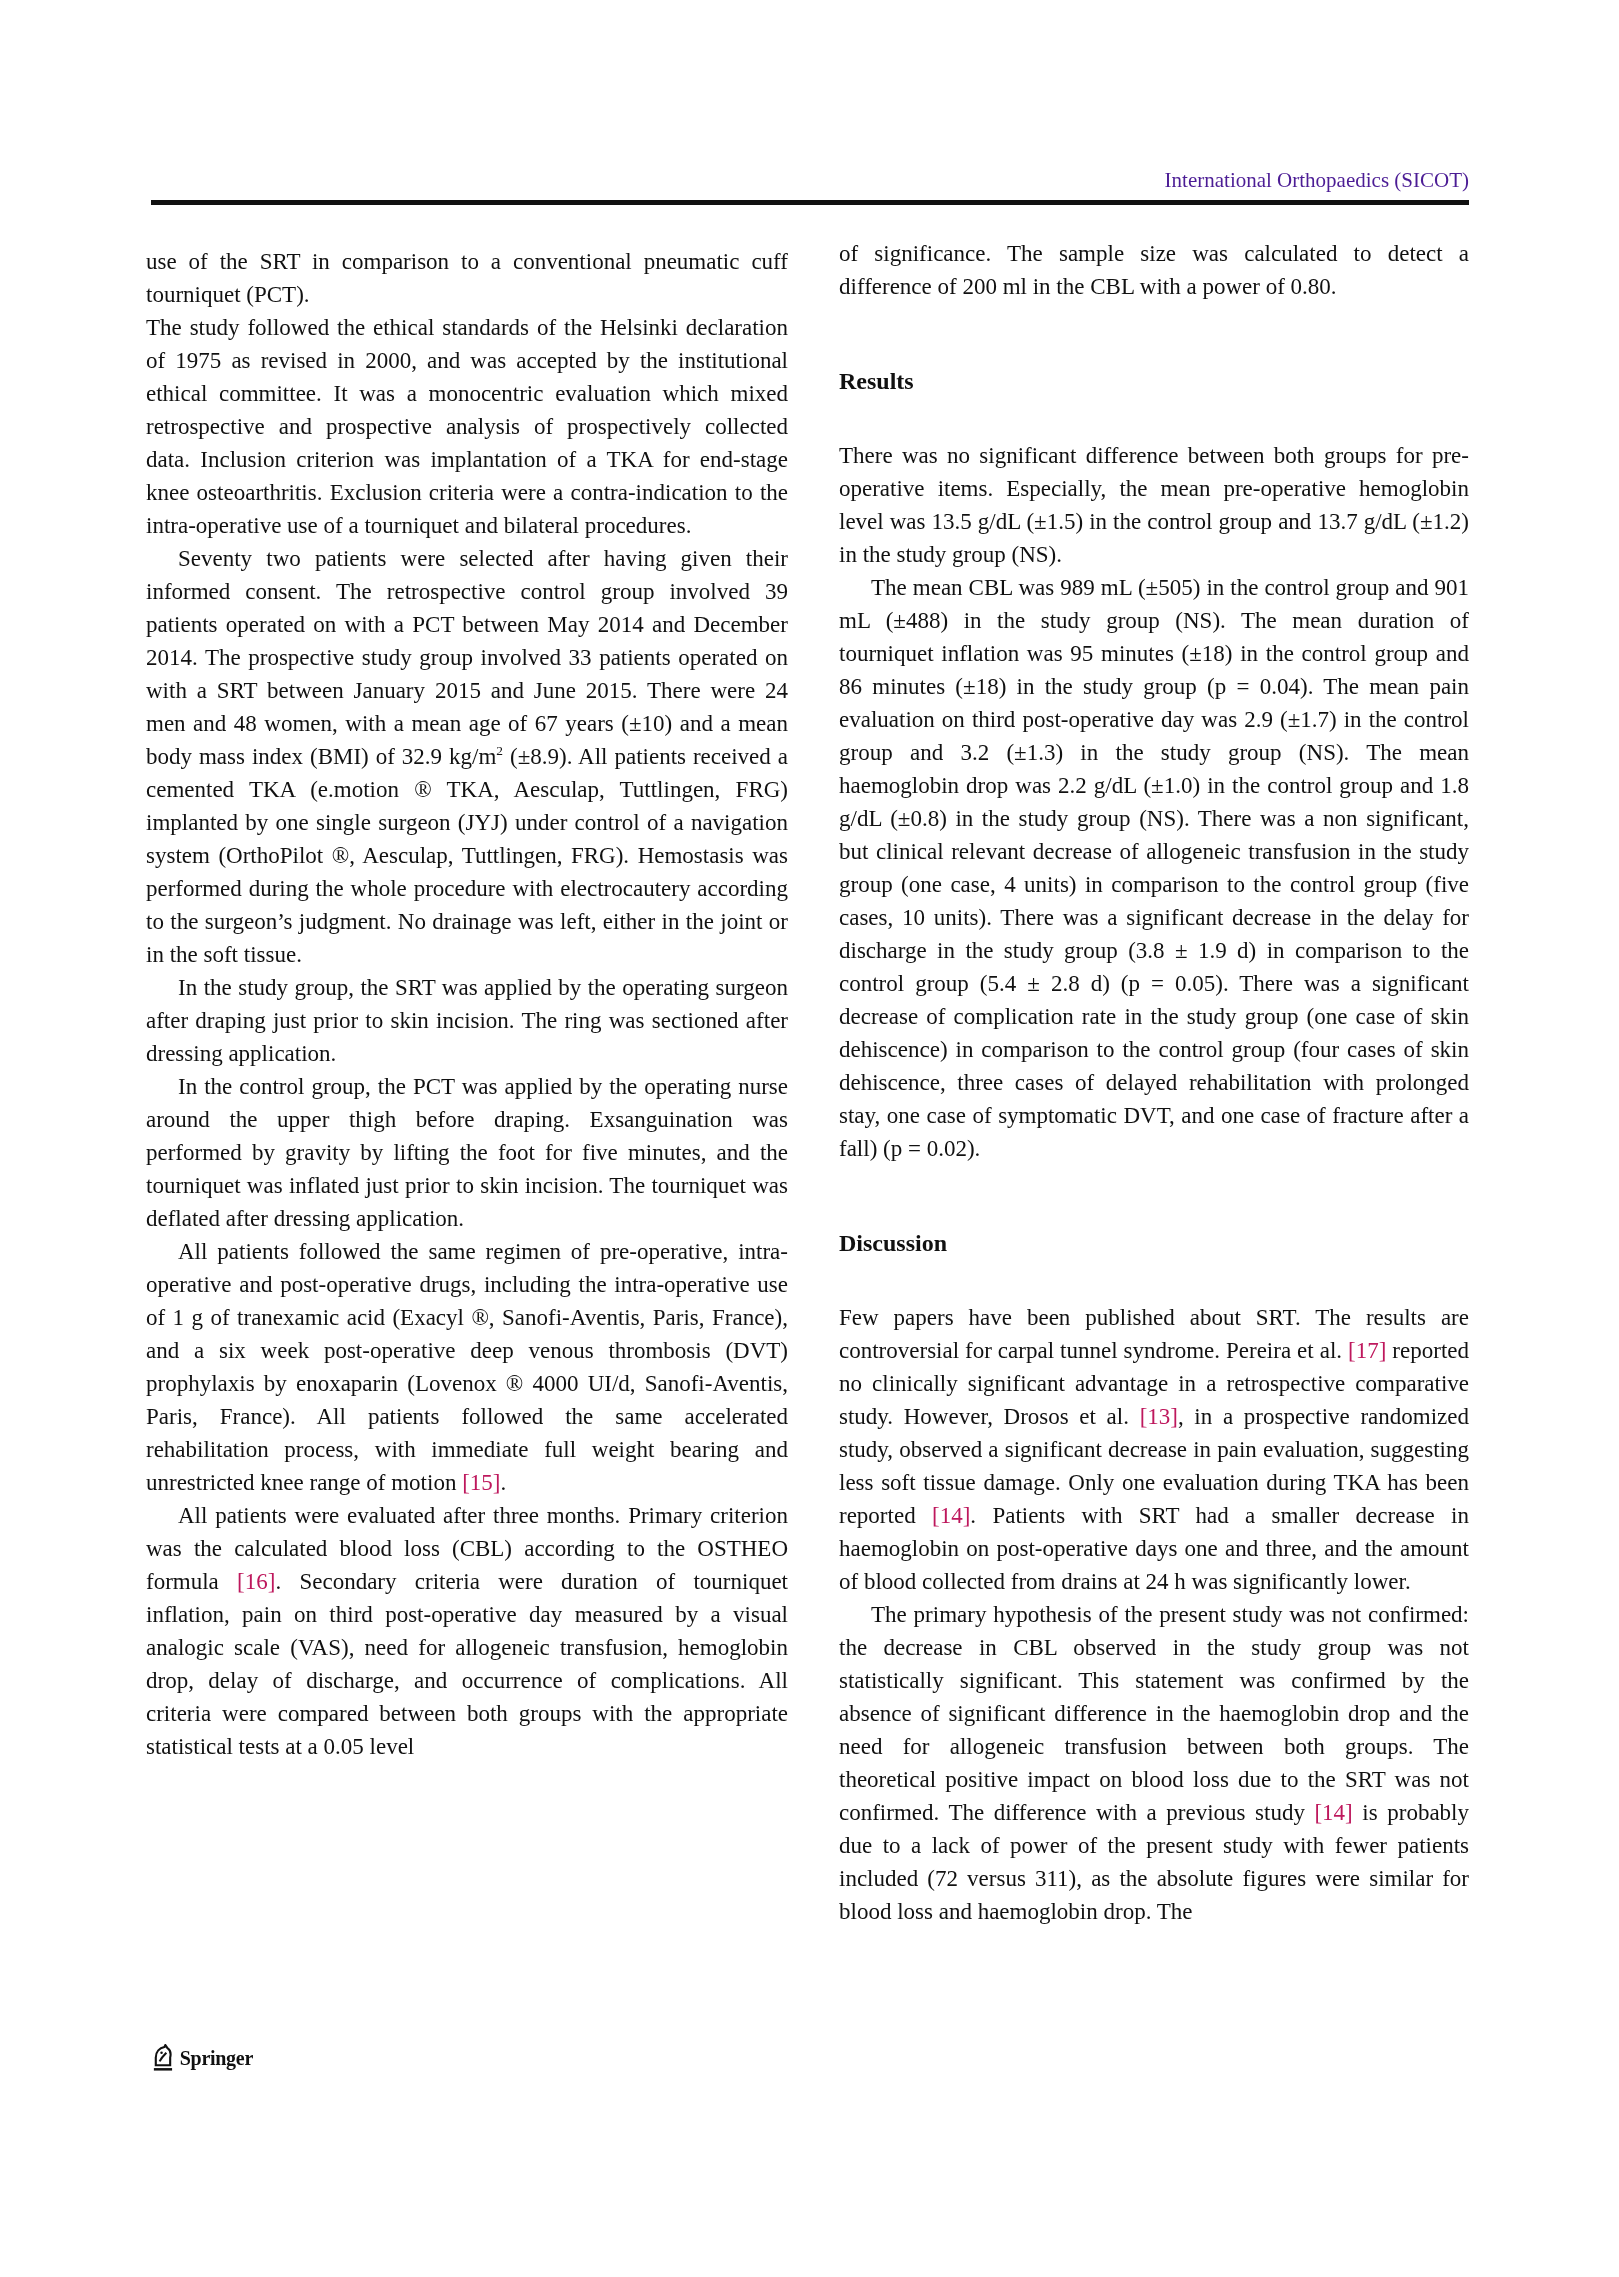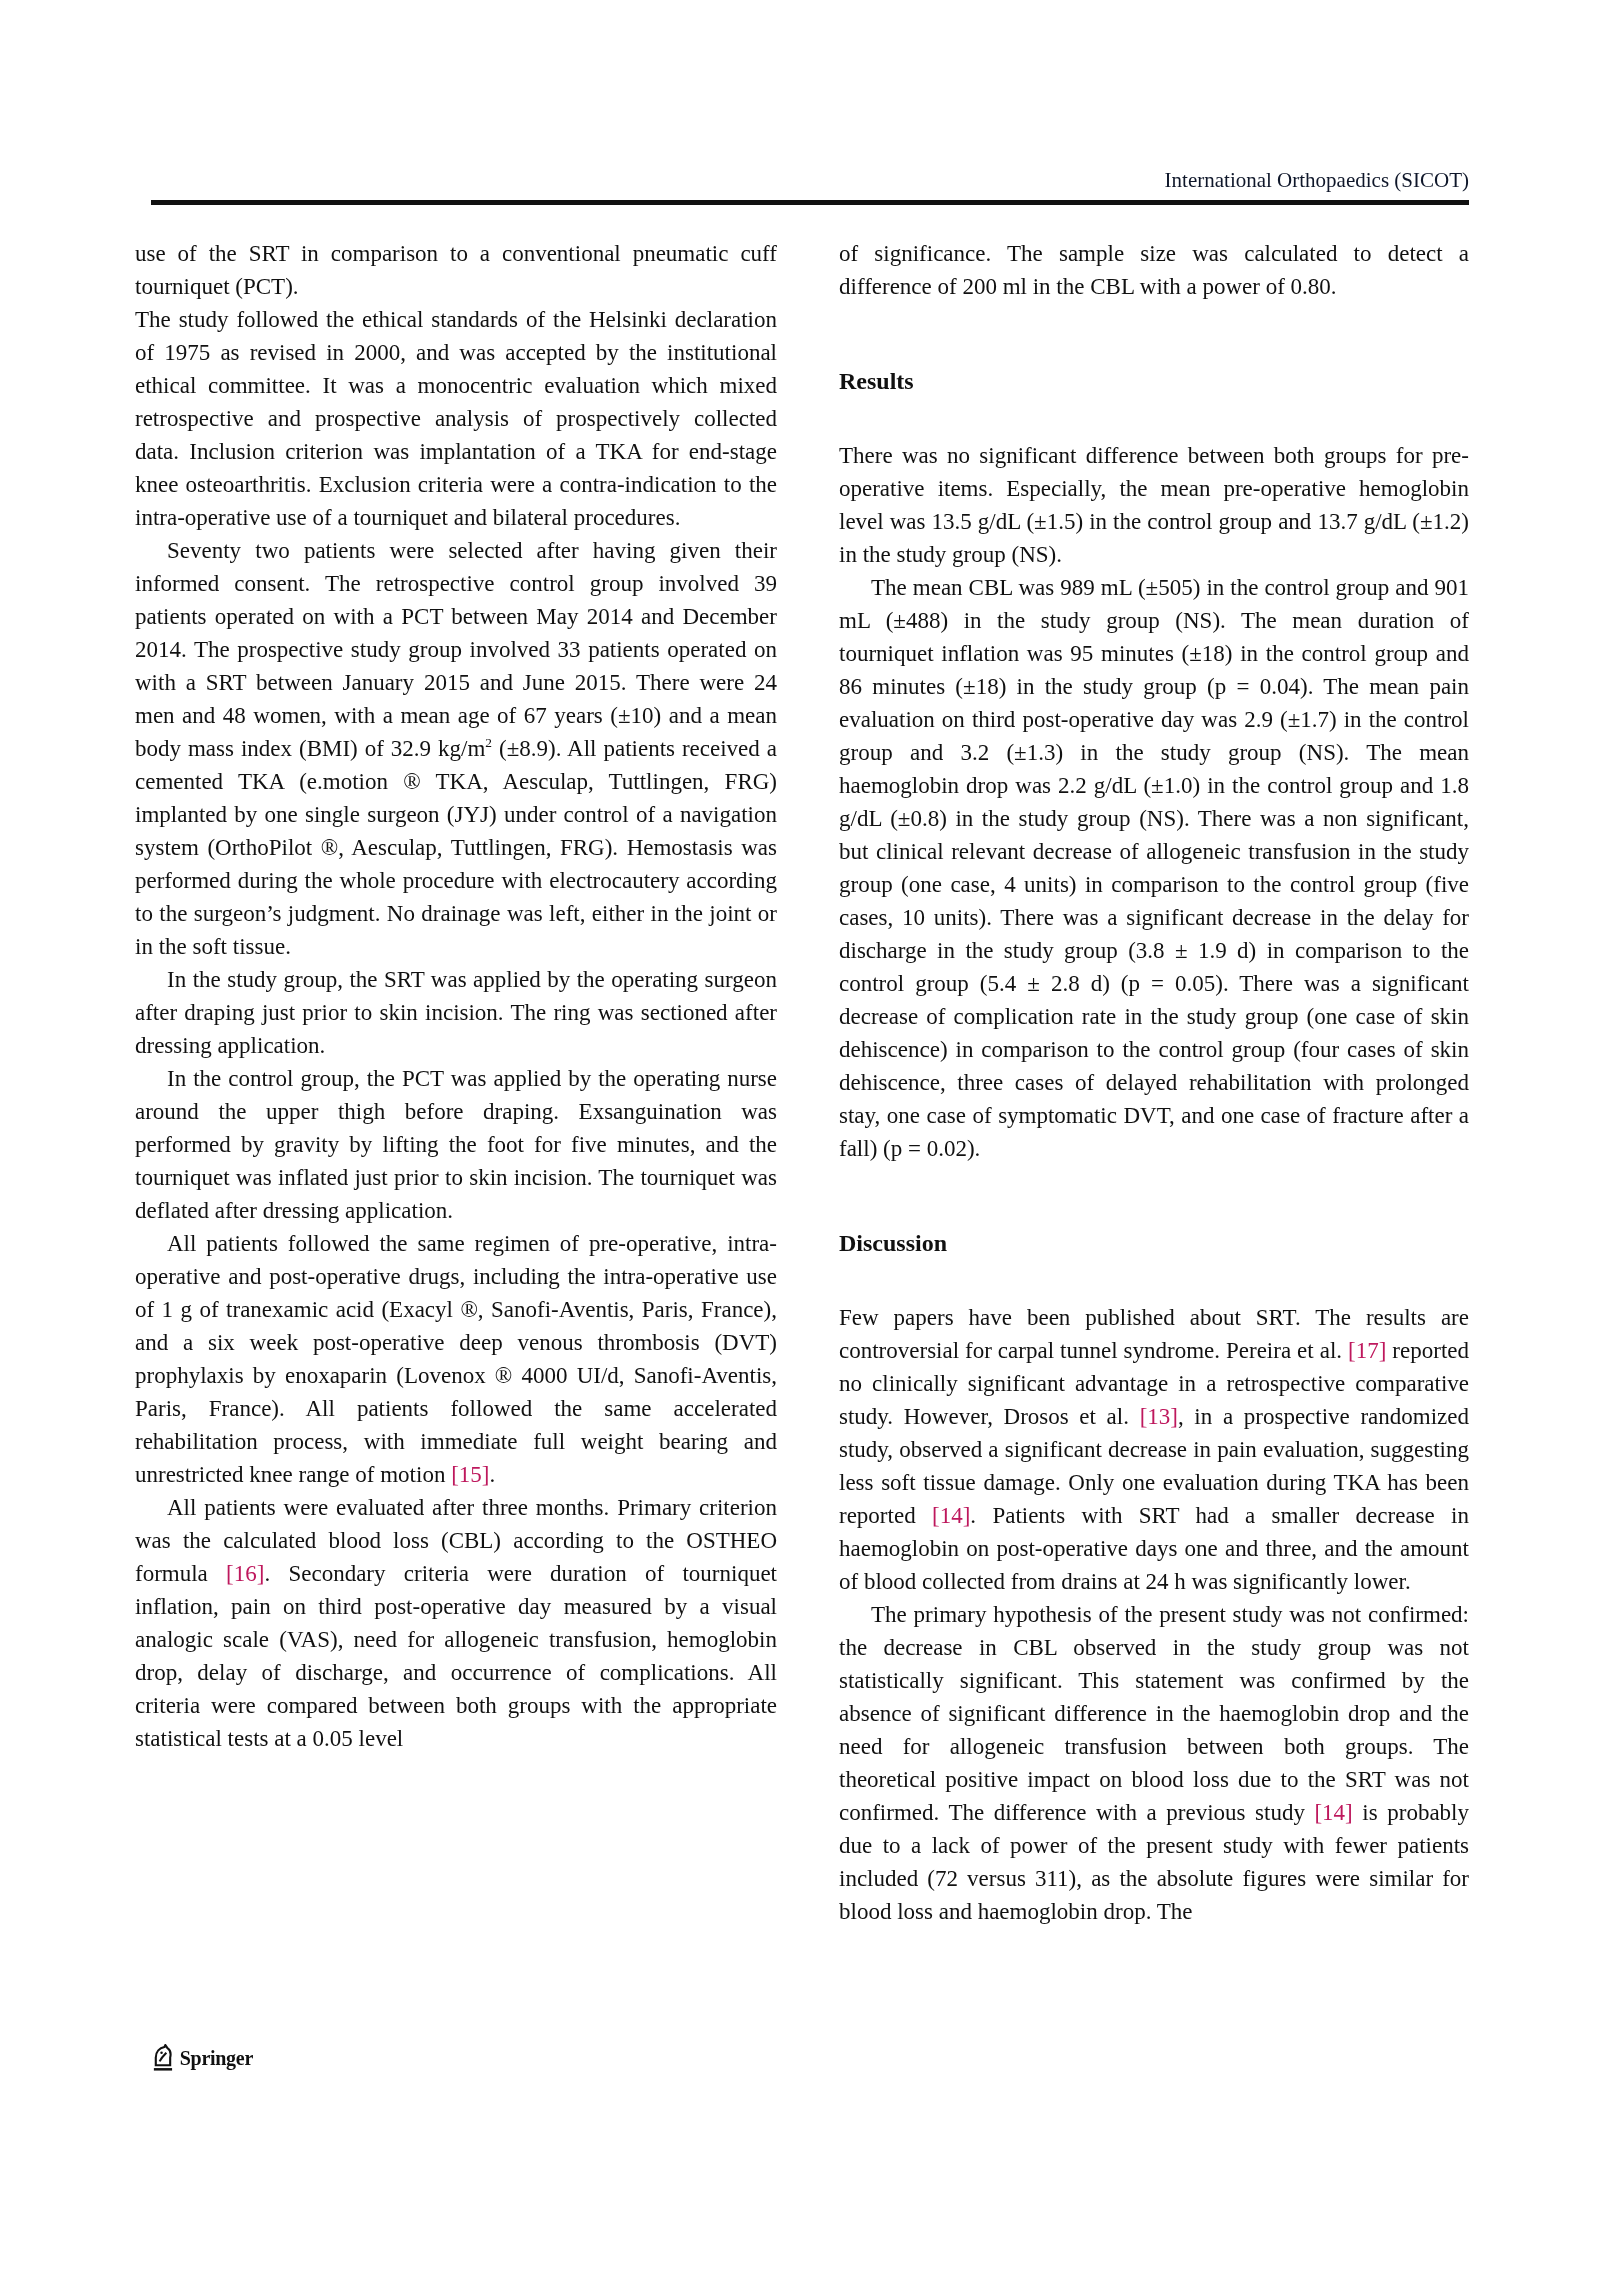--- a/index.html
+++ b/index.html
@@ -1,21 +1,21 @@
 <!DOCTYPE html>
 <html><head>
 <meta charset="utf-8">
 <style>
   html, body { margin: 0; padding: 0; background: #ffffff; }
   body { width: 1620px; height: 2278px; position: relative; overflow: hidden;
          font-family: "Liberation Serif", "DejaVu Serif", serif; color: #111111; }
-  .running-head { position: absolute; top: 167px; right: 151px; font-size: 21px; line-height: 27px; color: #0f172a; }
+  .running-head { position: absolute; top: 167px; right: 151px; font-size: 21px; line-height: 27px; color: #4c1d95; }
   .rule { position: absolute; top: 200px; left: 151px; width: 1318px; height: 4.8px; background: #111111; }
   .col { position: absolute; top: 237px; width: 642px; font-size: 23px; line-height: 33px; text-align: justify; hyphens: manual; }
-  .col.left { left: 135px; }
+  .col.left { left: 146px; margin-top: 8px; }
   .col.right { left: 839px; width: 630px; }
   p { margin: 0; }
   p.indent { text-indent: 32px; }
   h2 { margin: 0; font-size: 24px; font-weight: bold; line-height: 33px; }
   .heading-gap-before { margin-top: 62px; }
   .heading-gap-after { margin-bottom: 41px; }
   .cite { color: #be185d; }
   sup { font-size: 13.4px; line-height: 0; vertical-align: 8.6px; }
   .footer { position: absolute; top: 2044px; left: 151px; display: flex; align-items: center; gap: 5.8px; }
   .footer .logo-icon { width: 23px; height: 29px; }

